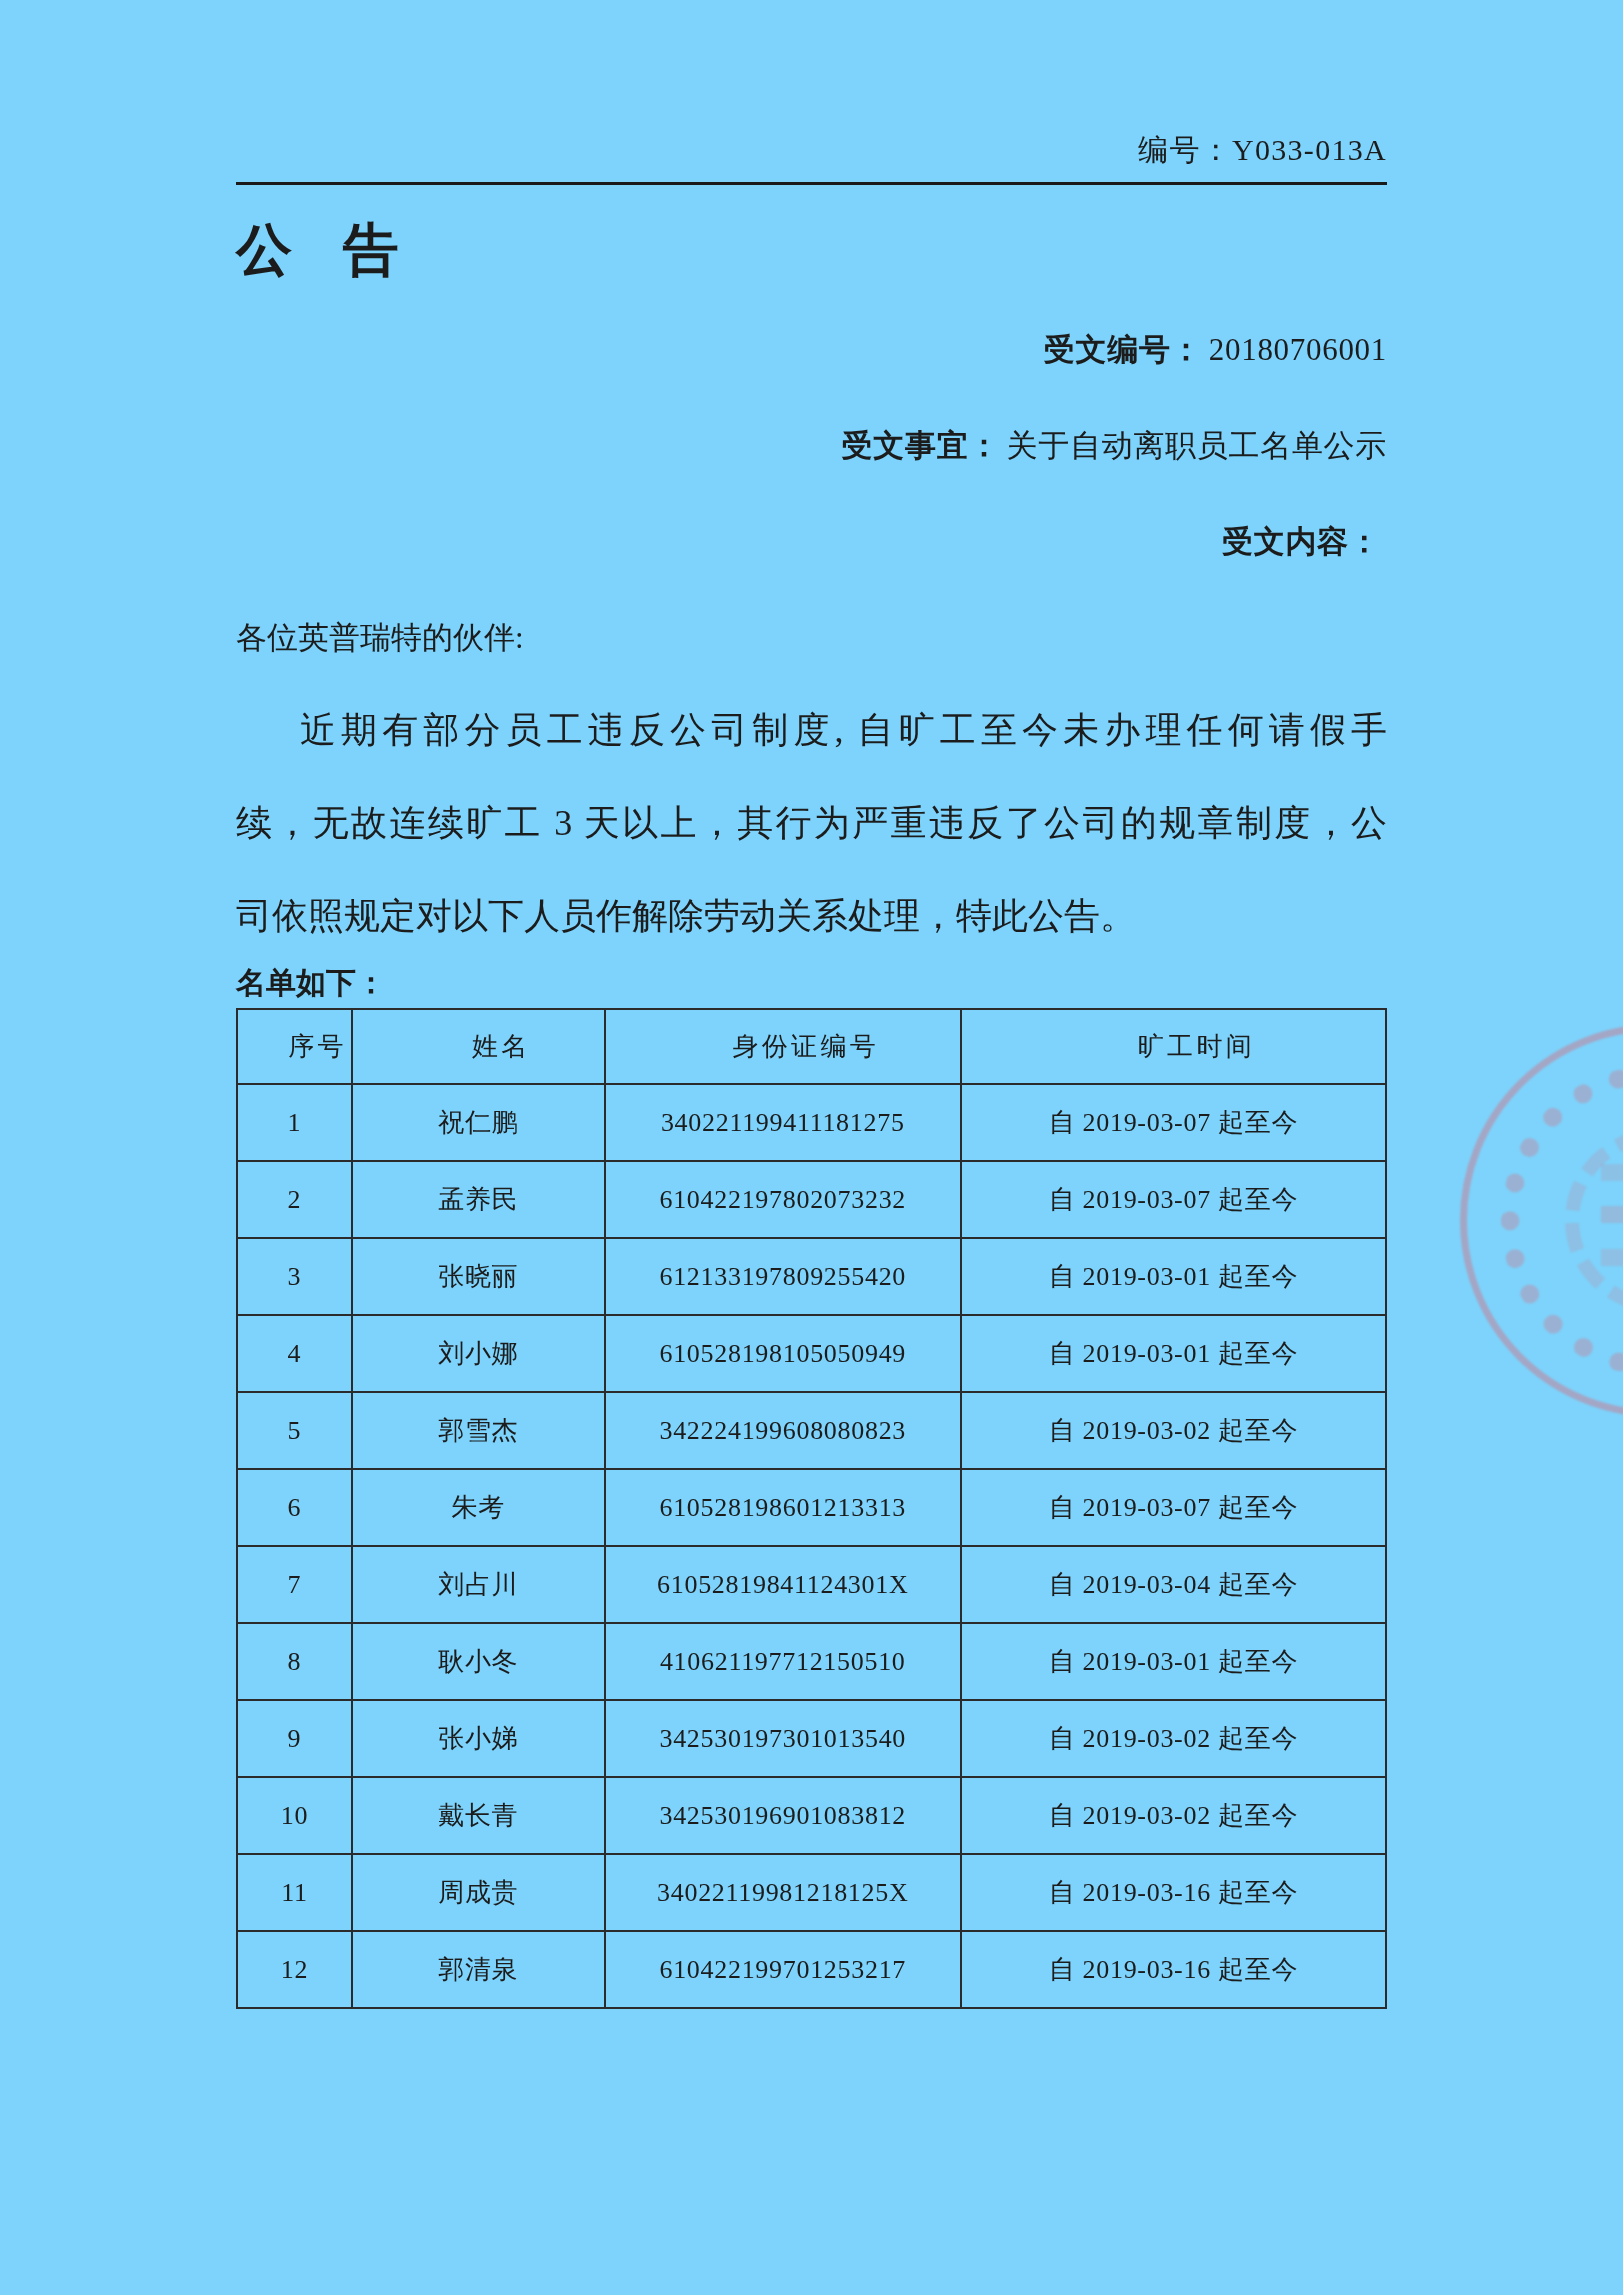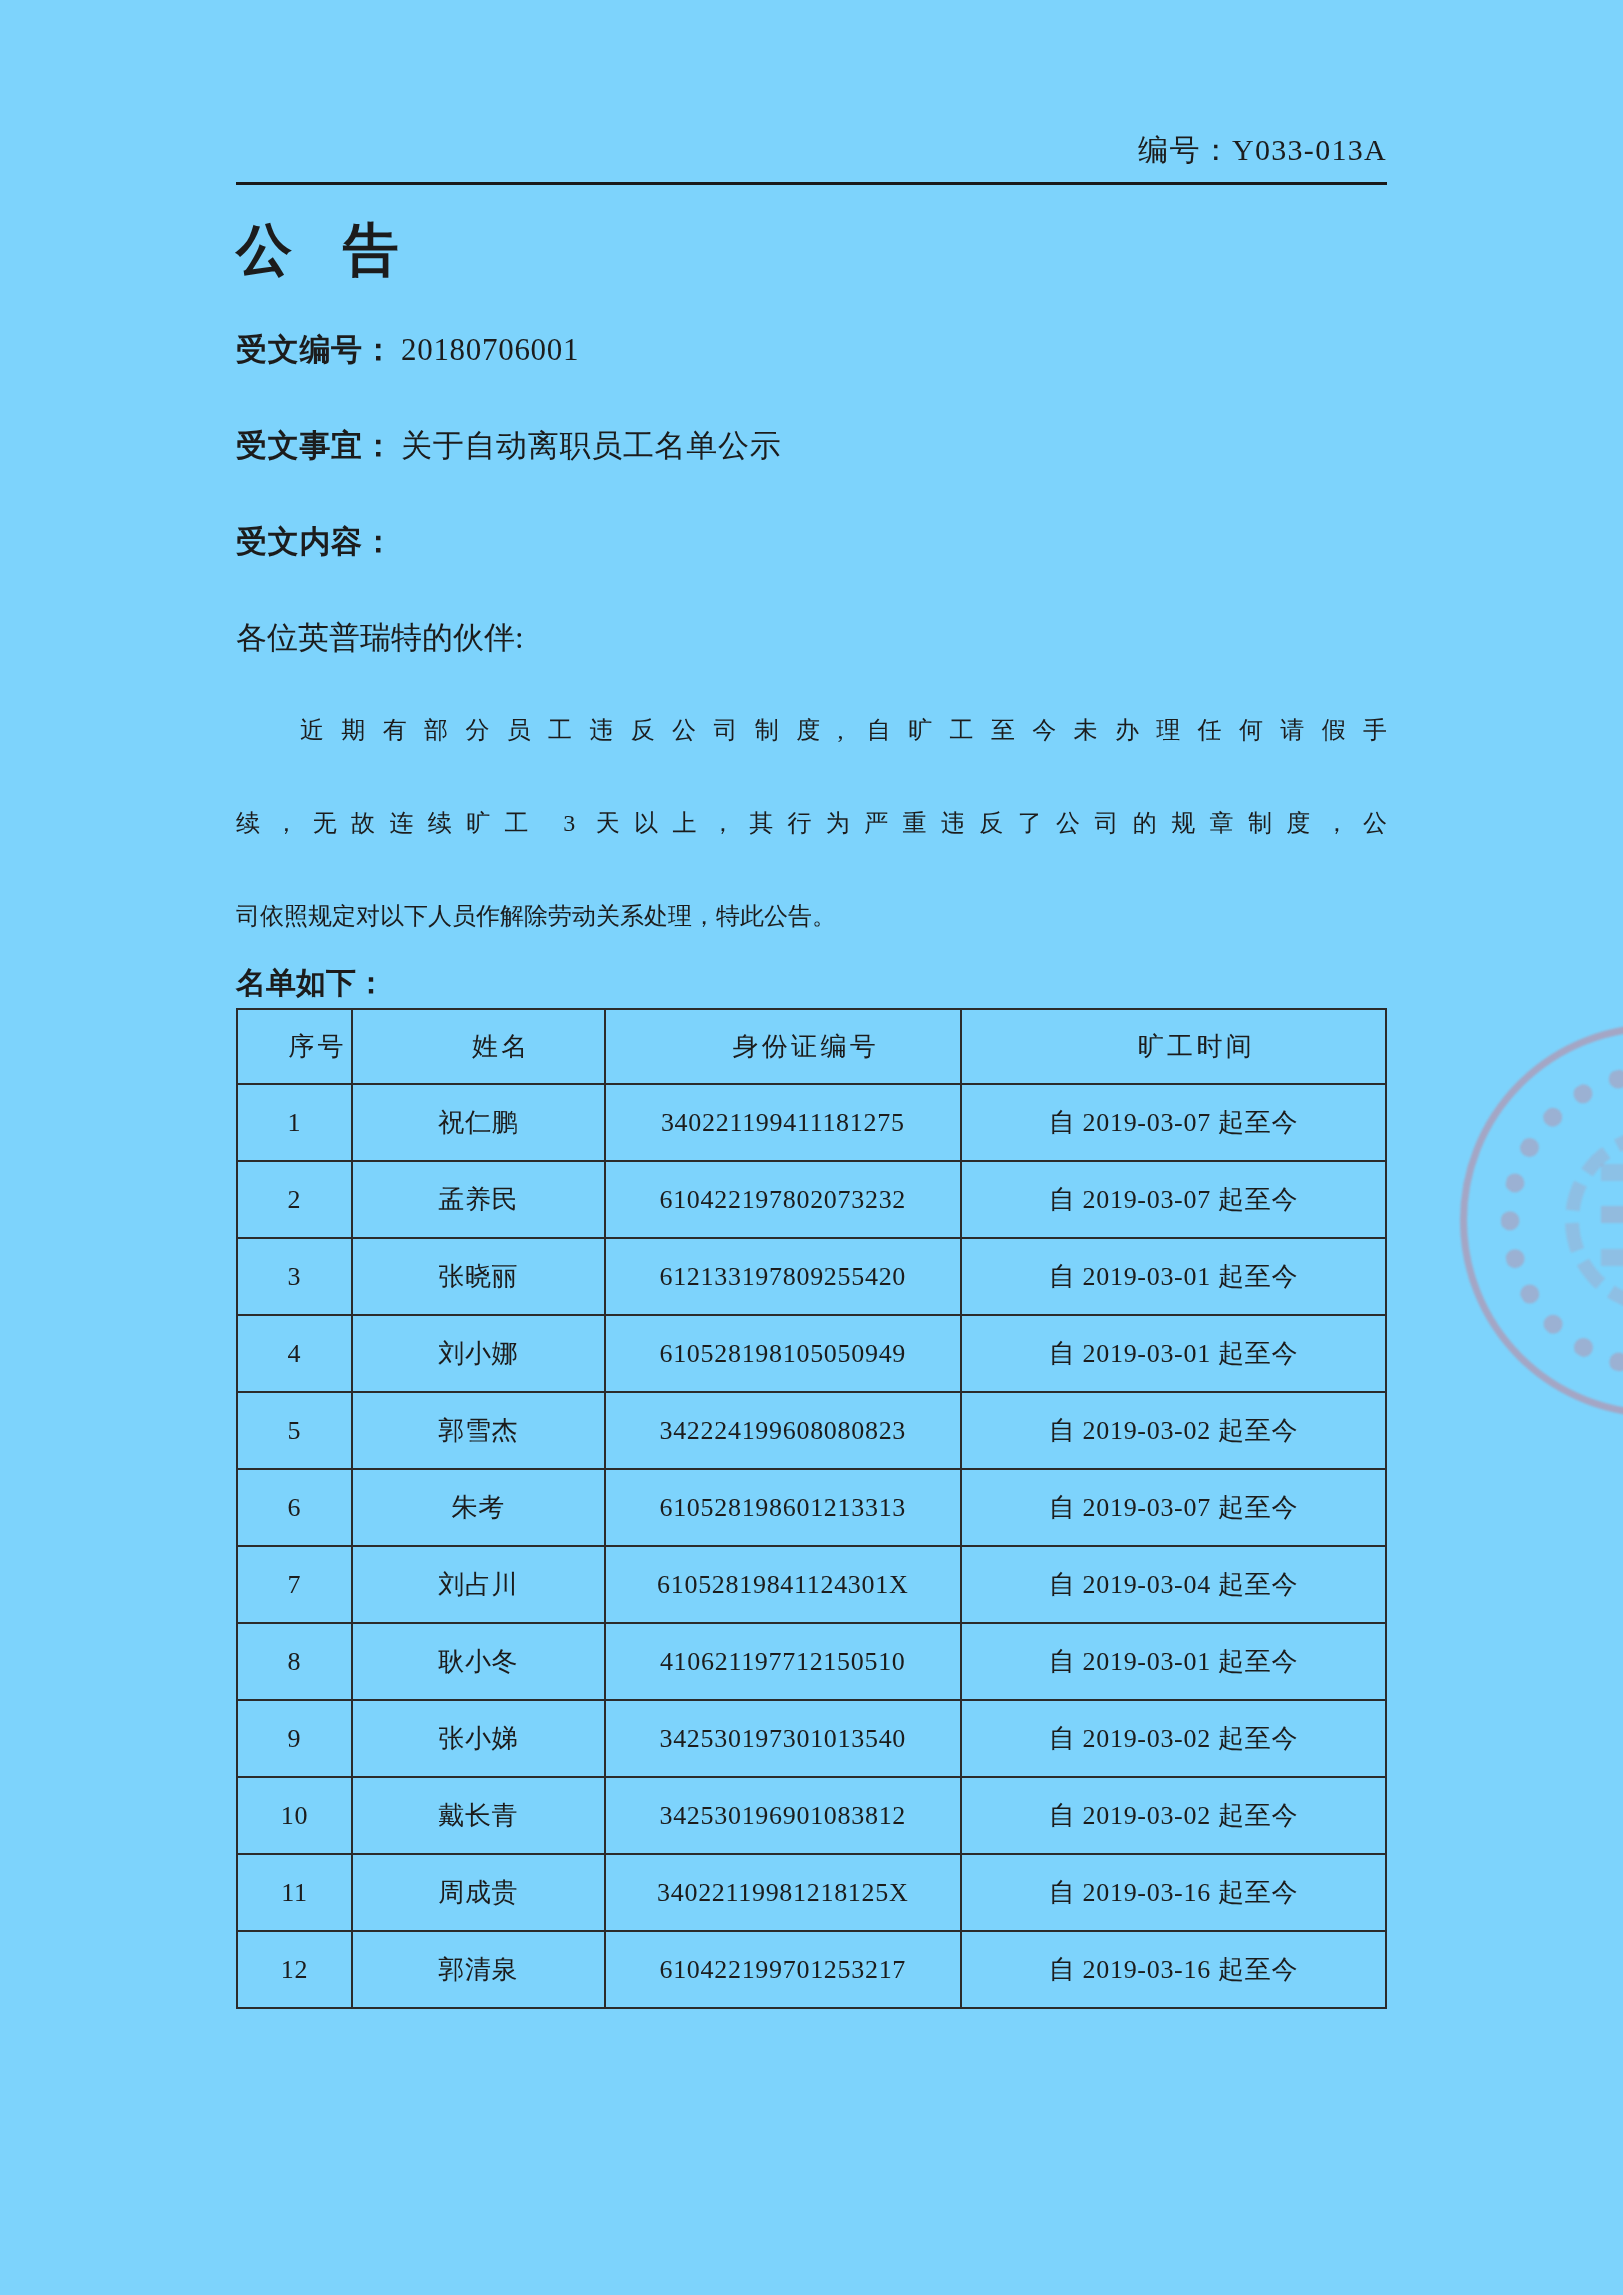--- a/index.html
+++ b/index.html
@@ -37,32 +37,33 @@
     word-spacing: 29px;
     letter-spacing: 3.9px;
   }
   .fields { margin-top: 47px; }
   .field-row {
     height: 41px;
     line-height: 41px;
     margin-bottom: 55px;
     font-size: 31px;
     white-space: nowrap;
+    text-align: right;
   }
   .field-label { font-weight: bold; letter-spacing: 0.7px; }
   .field-value { margin-left: 6.5px; letter-spacing: 0.7px; }
   .salutation {
     margin-top: 29px;
     font-size: 31px;
     line-height: 41px;
   }
   .body-paragraph { margin-top: 0; }
   .body-line {
     margin-top: 51px;
-    font-size: 24px;
+    font-size: 36px;
     line-height: 42px;
     text-align: justify;
     text-align-last: justify;
   }
   .body-line.first { text-indent: 64px; }
   .body-line.last { text-align-last: left; }
   .list-intro {
     margin-top: 29px;
     font-size: 30px;
     line-height: 33px;

